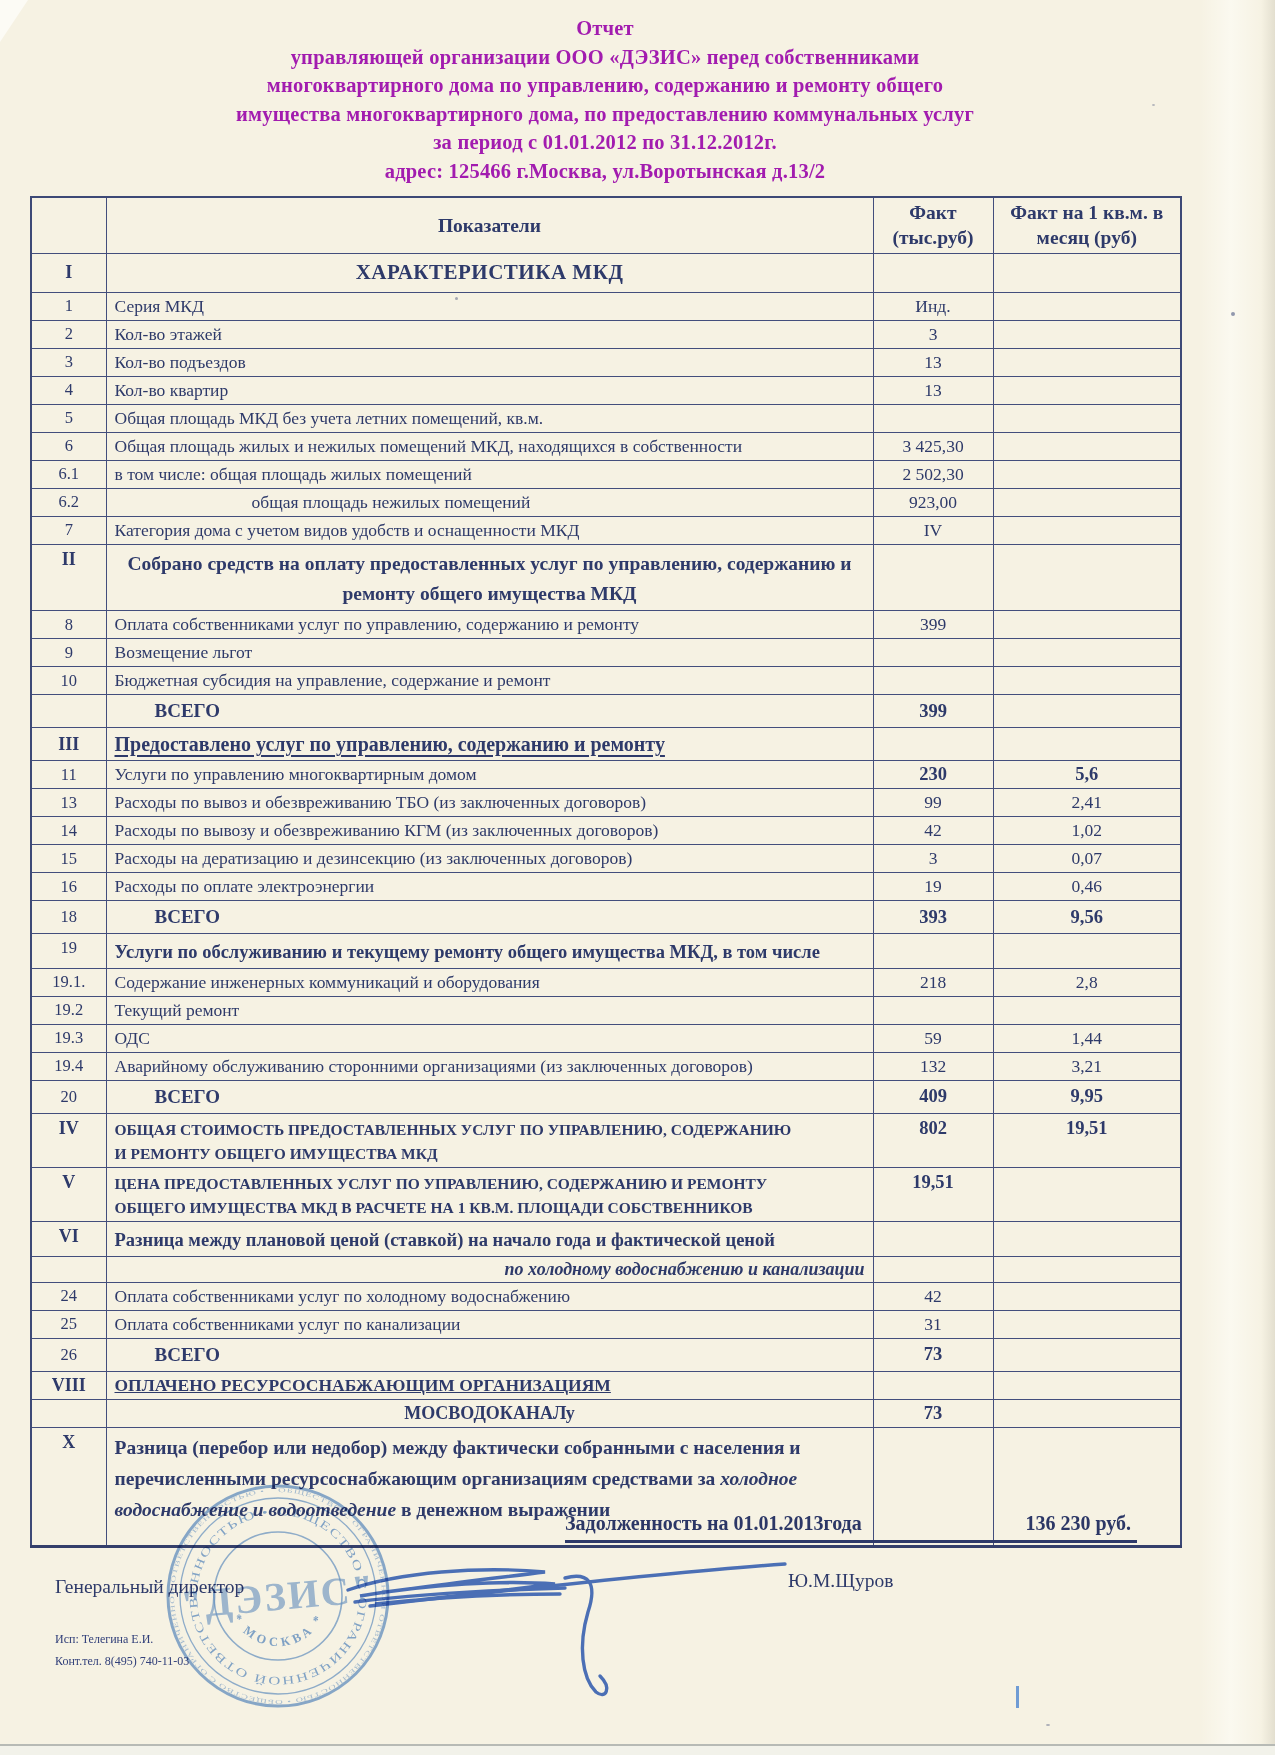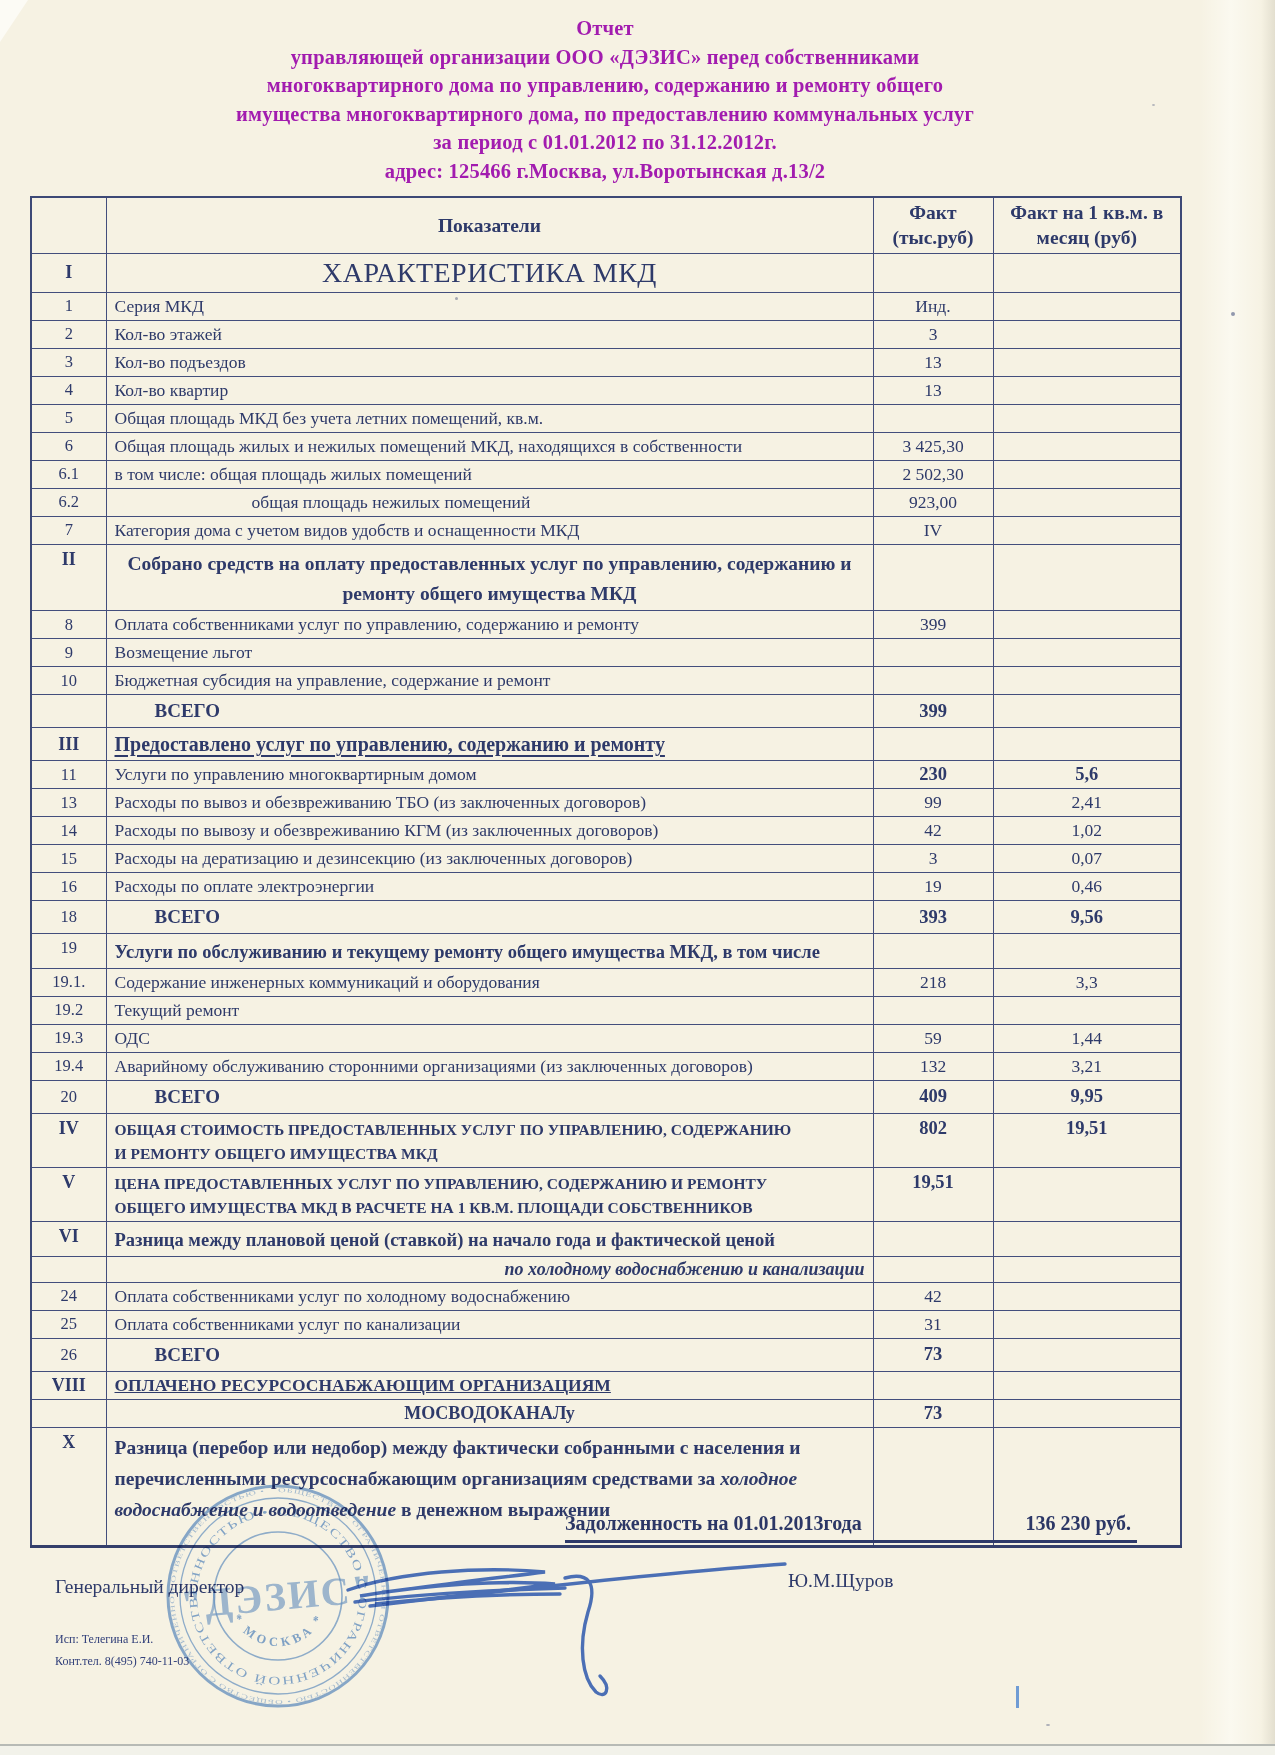--- a/index.html
+++ b/index.html
@@ -30,21 +30,21 @@
   table.report{border:2.5px solid #3d4976;border-bottom:3.5px solid #343f6b;}
   .report th,.report td{border:1.5px solid #434e7c;padding:1px 8px;vertical-align:middle;
     overflow:hidden;}
   .report th{height:50px;font-weight:bold;font-size:19.5px;line-height:1.3;text-align:center;padding:2px 4px;}
   .report td{height:25px;}
   col.w1{width:75px}col.w2{width:767px}col.w3{width:120px}col.w4{width:188px}
   .c1{text-align:center;font-size:16.5px;}
   .c1 .roman{font-weight:bold;font-size:18px;}
   .c2{text-align:left;font-size:17.5px;padding:2px 10px 2px 12px;}
   .c3,.c4{text-align:center;font-size:17.5px;}
-  tr.head1 .c2{text-align:center;font-weight:normal;font-size:28px;letter-spacing:.5px;}
+  tr.head1 .c2{text-align:center;font-weight:bold;font-size:21px;letter-spacing:.5px;}
   tr.head1 td{height:36px;}
   tr.sec-center td,tr.sec-left td,tr.caps td,tr.x-row td,tr.bold-left td{vertical-align:top;padding-top:4px;}
   tr.sec-center .c2{text-align:center;font-weight:bold;font-size:19.5px;line-height:1.55;}
   tr.sec-left .c2{font-weight:bold;font-size:19.5px;line-height:1.6;}
   tr.sec-left-u .c2{font-weight:bold;font-size:20px;}
   tr.sec-left-u td{height:30px;}
   tr.sec-left-u .cell-text{text-decoration:underline;text-underline-offset:4px;}
   tr.bold-left .c2{font-weight:bold;font-size:18.5px;line-height:1.55;}
   tr.caps .c2{font-weight:bold;font-size:15.5px;line-height:1.55;padding-right:70px;}
   tr.caps-lg .c2{font-weight:bold;font-size:17.5px;text-decoration:underline;}
@@ -244,21 +244,21 @@
         <tr class="bold-left">
       <td class="c1"><span>19</span></td>
       <td class="c2"><span class="cell-text">Услуги по обслуживанию и текущему ремонту общего имущества МКД, в том числе</span></td>
       <td class="c3"><span></span></td>
       <td class="c4"><span></span></td>
     </tr>
         <tr class="std">
       <td class="c1"><span>19.1.</span></td>
       <td class="c2"><span class="cell-text">Содержание инженерных коммуникаций и оборудования</span></td>
       <td class="c3"><span>218</span></td>
-      <td class="c4"><span>3,3</span></td>
+      <td class="c4"><span>2,8</span></td>
     </tr>
         <tr class="std">
       <td class="c1"><span>19.2</span></td>
       <td class="c2"><span class="cell-text">Текущий ремонт</span></td>
       <td class="c3"><span></span></td>
       <td class="c4"><span></span></td>
     </tr>
         <tr class="std">
       <td class="c1"><span>19.3</span></td>
       <td class="c2"><span class="cell-text">ОДС</span></td>

